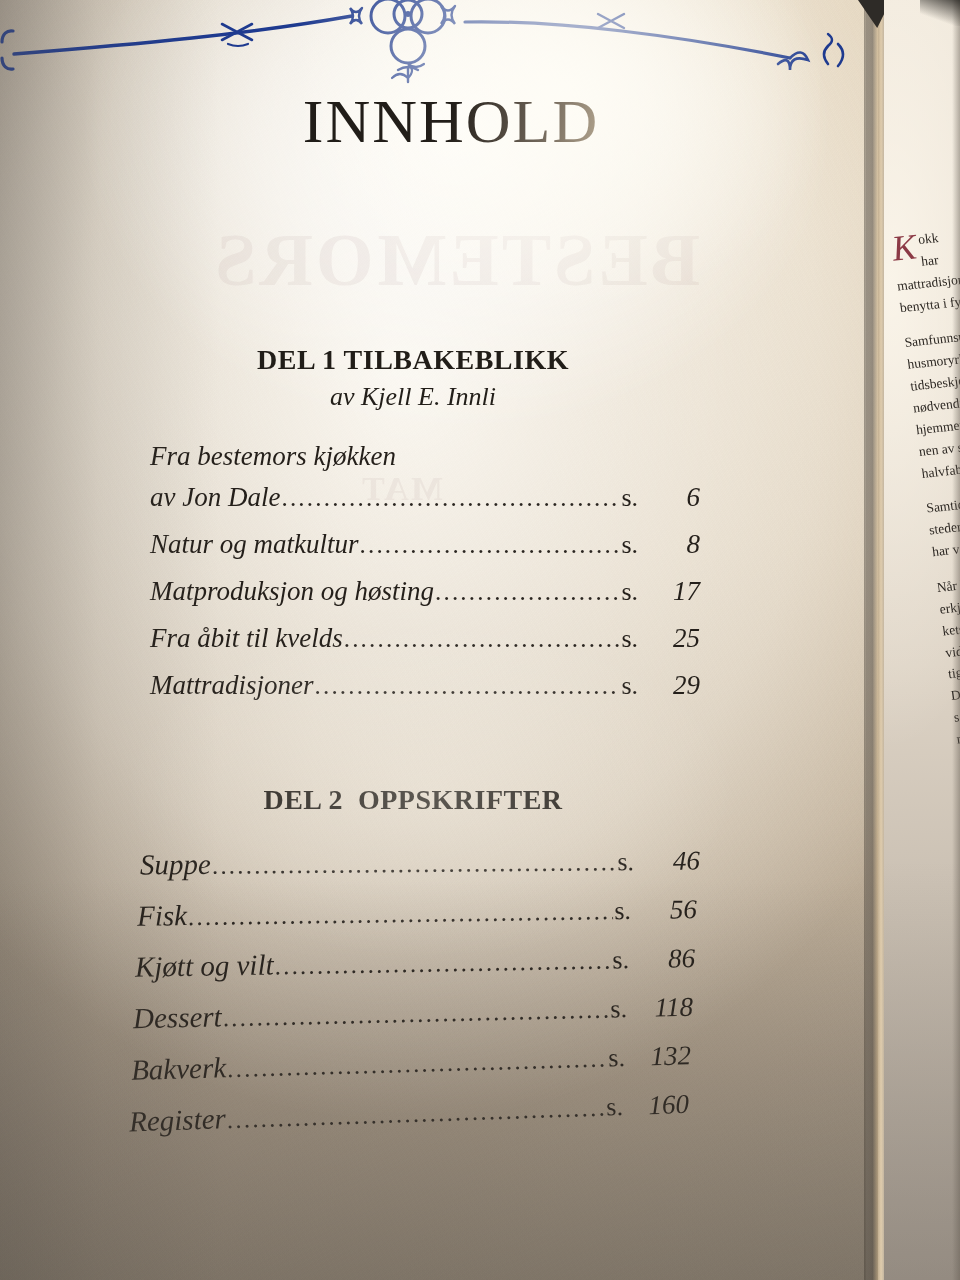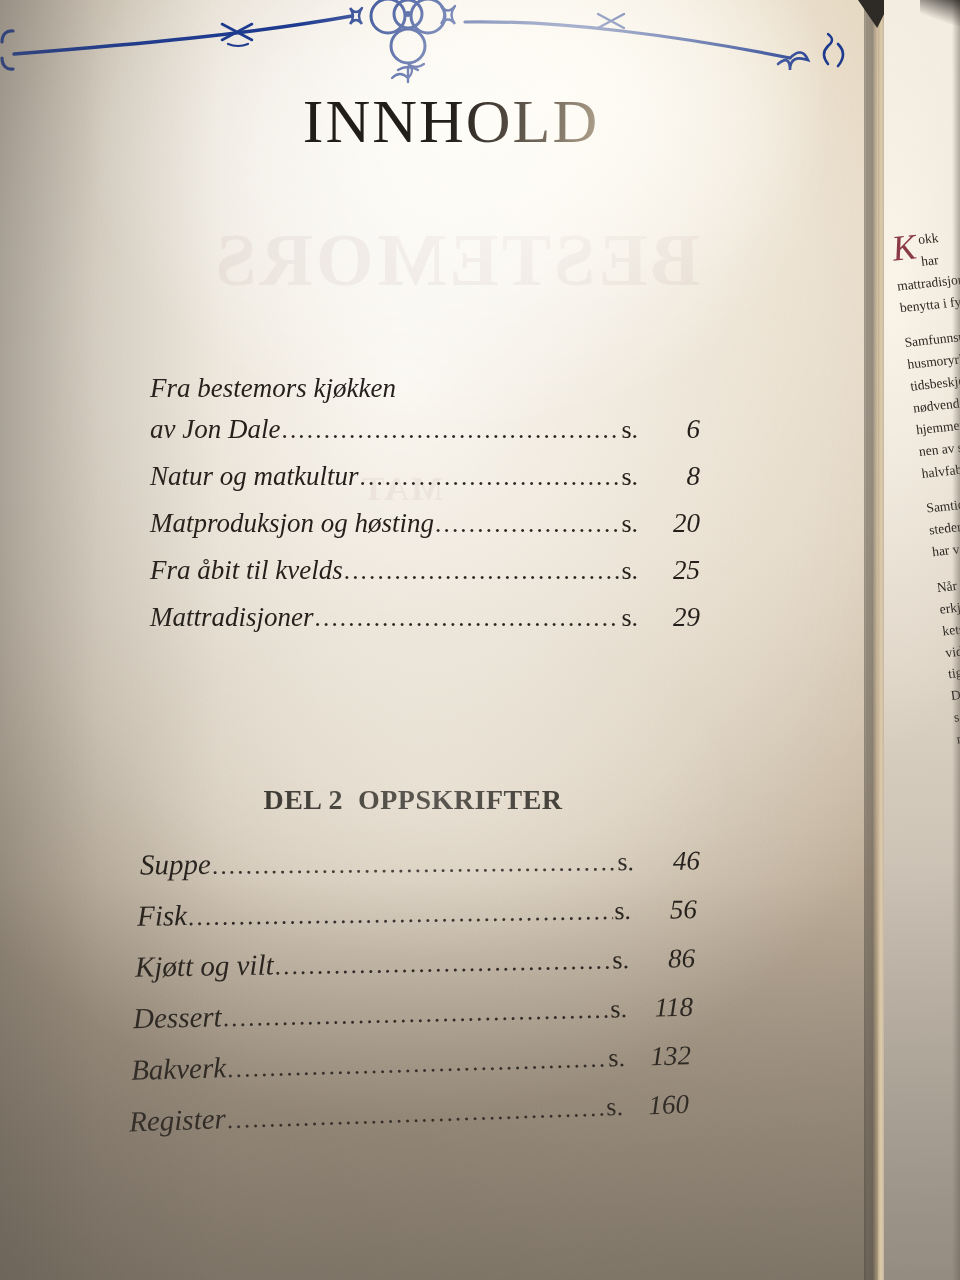--- a/index.html
+++ b/index.html
@@ -326,20 +326,22 @@
       <path d="M828 34 q8 6 0 12" stroke-width="2.4"></path>
     </g>
     <circle cx="408" cy="14" r="3" fill="#1e3a8f"></circle>
   </svg>
 
   <div class="glare-top"></div>
 
   <div class="title">INNHOLD</div>
 
   <div class="section sec1">
+    <div class="sec-head">DEL 1 TILBAKEBLIKK</div>
+    <div class="sec-sub">av Kjell E. Innli</div>
     <div class="toc-list">
 
       <div class="toc-row lead-line">
         <span class="label">Fra bestemors kjøkken</span>
       </div>
       <div class="toc-row">
         <span class="label">av Jon Dale</span>
         <span class="leader">..........................................................................................</span>
         <span class="spre">s.</span>
         <span class="pagenum">6</span>
@@ -349,21 +351,21 @@
         <span class="label">Natur og matkultur</span>
         <span class="leader">..........................................................................................</span>
         <span class="spre">s.</span>
         <span class="pagenum">8</span>
       </div>
 
       <div class="toc-row">
         <span class="label">Matproduksjon og høsting</span>
         <span class="leader">..........................................................................................</span>
         <span class="spre">s.</span>
-        <span class="pagenum">20</span>
+        <span class="pagenum">17</span>
       </div>
 
       <div class="toc-row">
         <span class="label">Fra åbit til kvelds</span>
         <span class="leader">..........................................................................................</span>
         <span class="spre">s.</span>
         <span class="pagenum">25</span>
       </div>
 
       <div class="toc-row">

